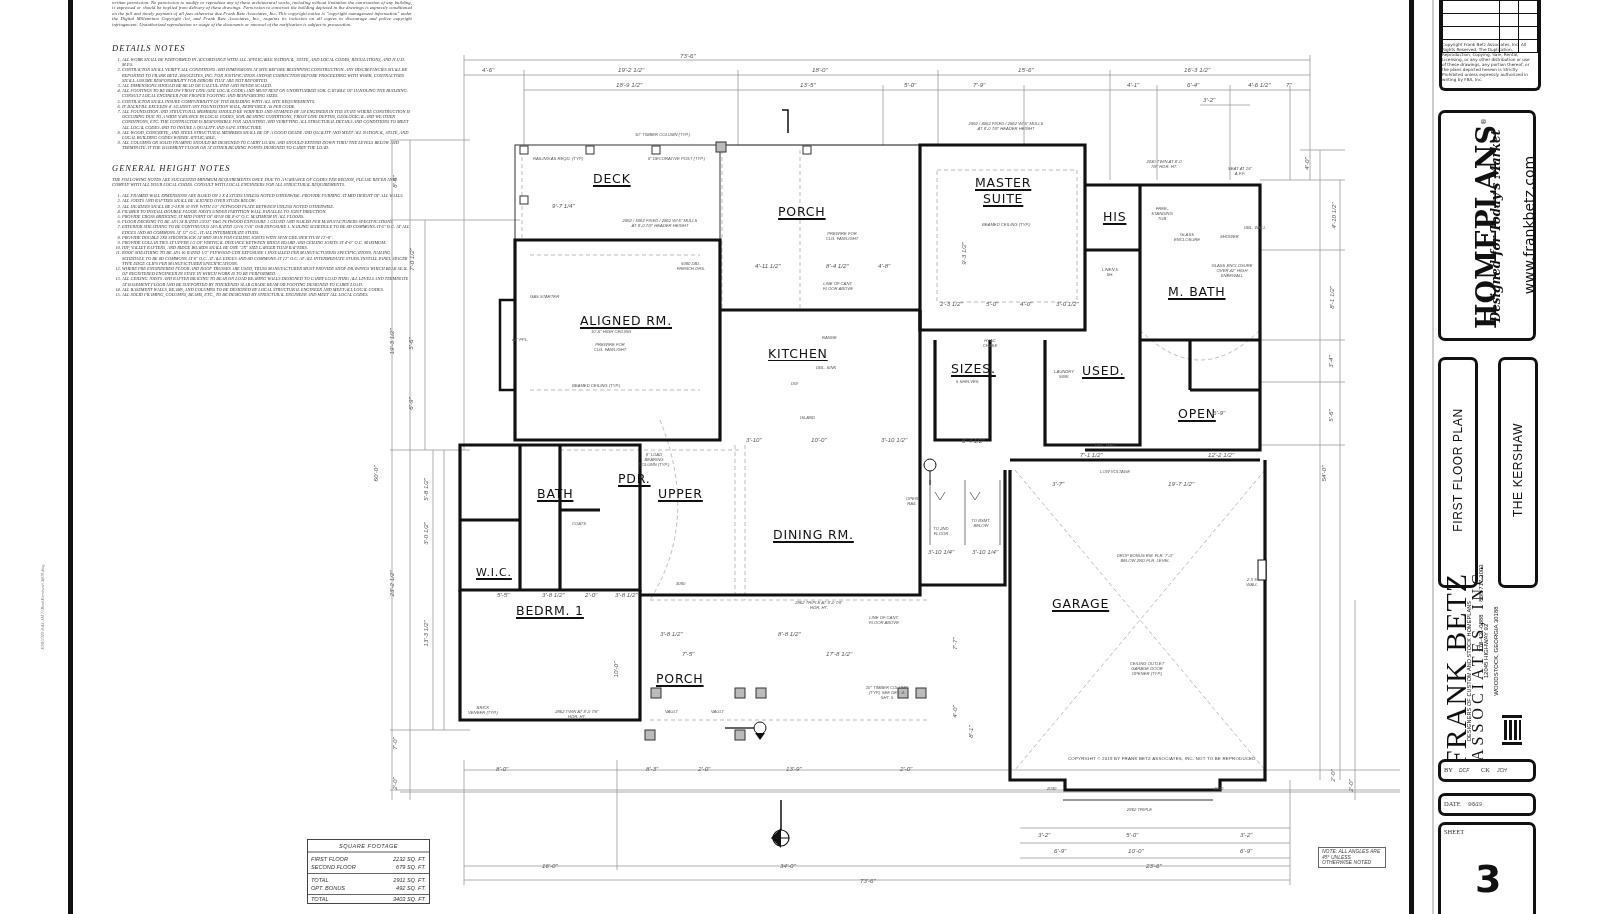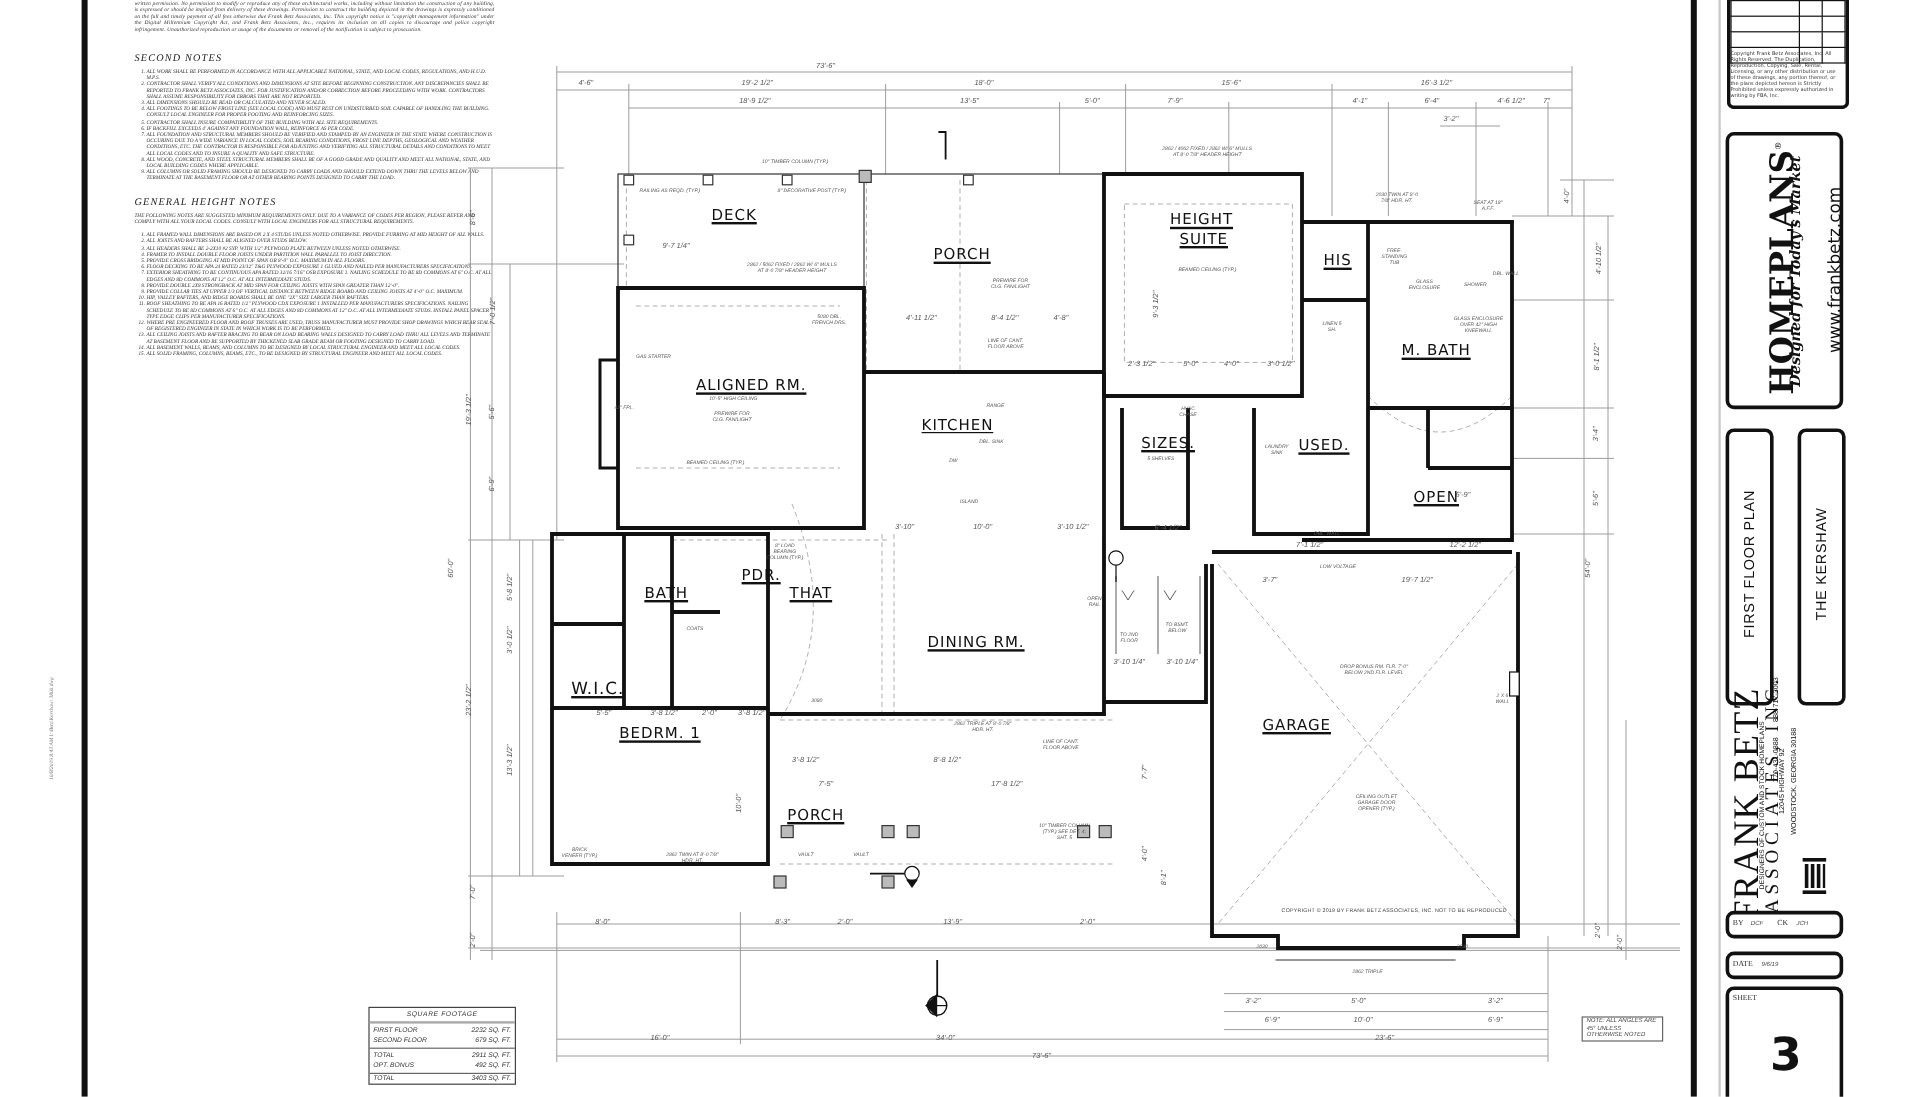--- a/index.html
+++ b/index.html
@@ -43,21 +43,21 @@
   .note-box { position:absolute; border:1px solid #666; padding:1px 3px; font-family:"Liberation Sans", sans-serif; font-style:italic; font-size:5px; line-height:5.5px; color:#444; }
   .copyright-note { position:absolute; font-family:"Liberation Sans", sans-serif; font-size:4.4px; color:#444; letter-spacing:0.2px; white-space:nowrap; }
 </style>
 </head>
 <body>
 
 <div class="left-border"></div>
 
 <div class="notes">
   <div class="copy">written permission. No permission to modify or reproduce any of these architectural works, including without limitation the construction of any building, is expressed or should be implied from delivery of these drawings. Permission to construct the building depicted in the drawings is expressly conditioned on the full and timely payment of all fees otherwise due Frank Betz Associates, Inc. This copyright notice is "copyright management information" under the Digital Millennium Copyright Act, and Frank Betz Associates, Inc., requires its inclusion on all copies to discourage and police copyright infringement. Unauthorized reproduction or usage of the documents or removal of the notification is subject to prosecution.</div>
-  <h3 style="margin-top:16px">SECOND NOTES</h3>
+  <h3 style="margin-top:16px">DETAILS NOTES</h3>
   <ol>
     <li>ALL WORK SHALL BE PERFORMED IN ACCORDANCE WITH ALL APPLICABLE NATIONAL, STATE, AND LOCAL CODES, REGULATIONS, AND H.U.D. M.P.S.</li>
     <li>CONTRACTOR SHALL VERIFY ALL CONDITIONS AND DIMENSIONS AT SITE BEFORE BEGINNING CONSTRUCTION. ANY DISCREPANCIES SHALL BE REPORTED TO FRANK BETZ ASSOCIATES, INC. FOR JUSTIFICATION AND/OR CORRECTION BEFORE PROCEEDING WITH WORK. CONTRACTORS SHALL ASSUME RESPONSIBILITY FOR ERRORS THAT ARE NOT REPORTED.</li>
     <li>ALL DIMENSIONS SHOULD BE READ OR CALCULATED AND NEVER SCALED.</li>
     <li>ALL FOOTINGS TO BE BELOW FROST LINE (SEE LOCAL CODE) AND MUST REST ON UNDISTURBED SOIL CAPABLE OF HANDLING THE BUILDING. CONSULT LOCAL ENGINEER FOR PROPER FOOTING AND REINFORCING SIZES.</li>
     <li>CONTRACTOR SHALL INSURE COMPATIBILITY OF THE BUILDING WITH ALL SITE REQUIREMENTS.</li>
     <li>IF BACKFILL EXCEEDS 4' AGAINST ANY FOUNDATION WALL, REINFORCE AS PER CODE.</li>
     <li>ALL FOUNDATION AND STRUCTURAL MEMBERS SHOULD BE VERIFIED AND STAMPED BY AN ENGINEER IN THE STATE WHERE CONSTRUCTION IS OCCURING DUE TO A WIDE VARIANCE IN LOCAL CODES, SOIL BEARING CONDITIONS, FROST LINE DEPTHS, GEOLOGICAL AND WEATHER CONDITIONS, ETC. THE CONTRACTOR IS RESPONSIBLE FOR ADJUSTING AND VERIFYING ALL STRUCTURAL DETAILS AND CONDITIONS TO MEET ALL LOCAL CODES AND TO INSURE A QUALITY AND SAFE STRUCTURE.</li>
     <li>ALL WOOD, CONCRETE, AND STEEL STRUCTURAL MEMBERS SHALL BE OF A GOOD GRADE AND QUALITY AND MEET ALL NATIONAL, STATE, AND LOCAL BUILDING CODES WHERE APPLICABLE.</li>
     <li>ALL COLUMNS OR SOLID FRAMING SHOULD BE DESIGNED TO CARRY LOADS AND SHOULD EXTEND DOWN THRU THE LEVELS BELOW AND TERMINATE AT THE BASEMENT FLOOR OR AT OTHER BEARING POINTS DESIGNED TO CARRY THE LOAD.</li>
@@ -272,34 +272,34 @@
     <line x1="930" y1="471" x2="930" y2="485" stroke="#111" stroke-width="1"></line>
   </g>
 
   <path d="M782 110 L788 110 L788 133" stroke="#111" stroke-width="1.5" fill="none"></path>
 
   <rect x="1258" y="560" width="8" height="20" fill="#fff" stroke="#111" stroke-width="1"></rect>
 </svg>
 
 <div class="room" style="left:593px;top:171px;">DECK</div>
 <div class="room" style="left:778px;top:204px;">PORCH</div>
-<div class="room" style="left:975px;top:175px;">HEIGHT</div>
+<div class="room" style="left:975px;top:175px;">MASTER</div>
 <div class="room" style="left:983px;top:191px;">SUITE</div>
 <div class="room" style="left:1103px;top:209px;">HIS</div>
 <div class="room" style="left:1168px;top:284px;">M. BATH</div>
 <div class="room" style="left:580px;top:313px;">ALIGNED RM.</div>
 <div class="room" style="left:768px;top:346px;text-decoration:underline;">KITCHEN</div>
 <div class="room" style="left:951px;top:361px;">SIZES.</div>
 <div class="room" style="left:1082px;top:363px;">USED.</div>
 <div class="room" style="left:1178px;top:406px;">OPEN</div>
 <div class="room" style="left:537px;top:486px;">BATH</div>
 <div class="room" style="left:618px;top:471px;">PDR.</div>
-<div class="room" style="left:658px;top:486px;">THAT</div>
+<div class="room" style="left:658px;top:486px;">UPPER</div>
 <div class="room" style="left:773px;top:527px;">DINING RM.</div>
-<div class="room" style="left:476px;top:566px;font-size:14px;">W.I.C.</div>
+<div class="room" style="left:476px;top:566px;font-size:11px;">W.I.C.</div>
 <div class="room" style="left:1052px;top:596px;">GARAGE</div>
 <div class="room" style="left:516px;top:603px;">BEDRM. 1</div>
 <div class="room" style="left:656px;top:671px;">PORCH</div>
 
 <div class="dim" style="left:680px;top:52px;">73'-6"</div>
 <div class="dim" style="left:482px;top:66px;">4'-6"</div>
 <div class="dim" style="left:618px;top:66px;">19'-2 1/2"</div>
 <div class="dim" style="left:812px;top:66px;">18'-0"</div>
 <div class="dim" style="left:1018px;top:66px;">15'-6"</div>
 <div class="dim" style="left:1184px;top:66px;">16'-3 1/2"</div>

